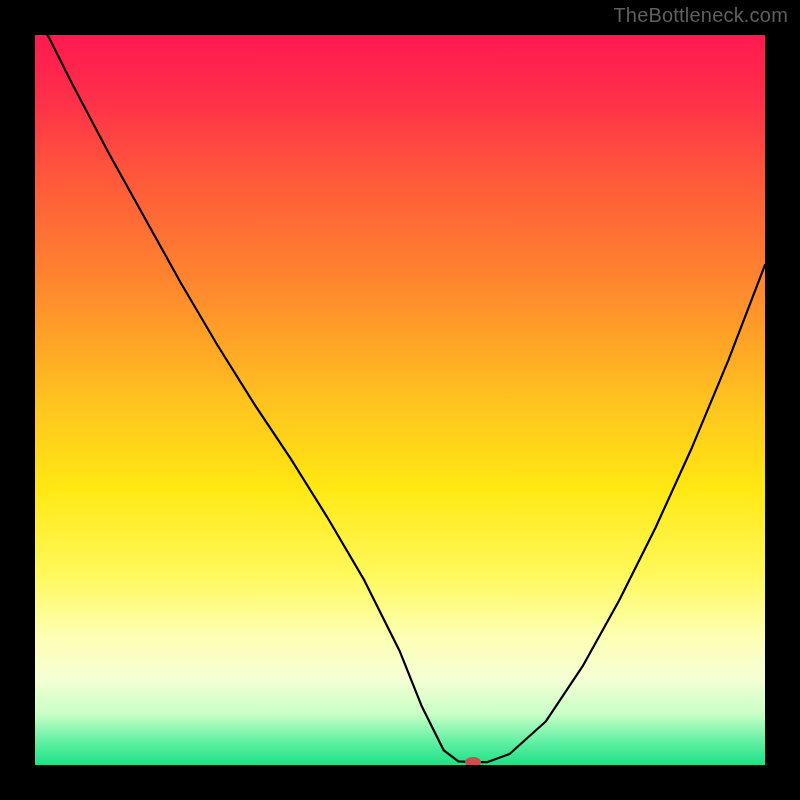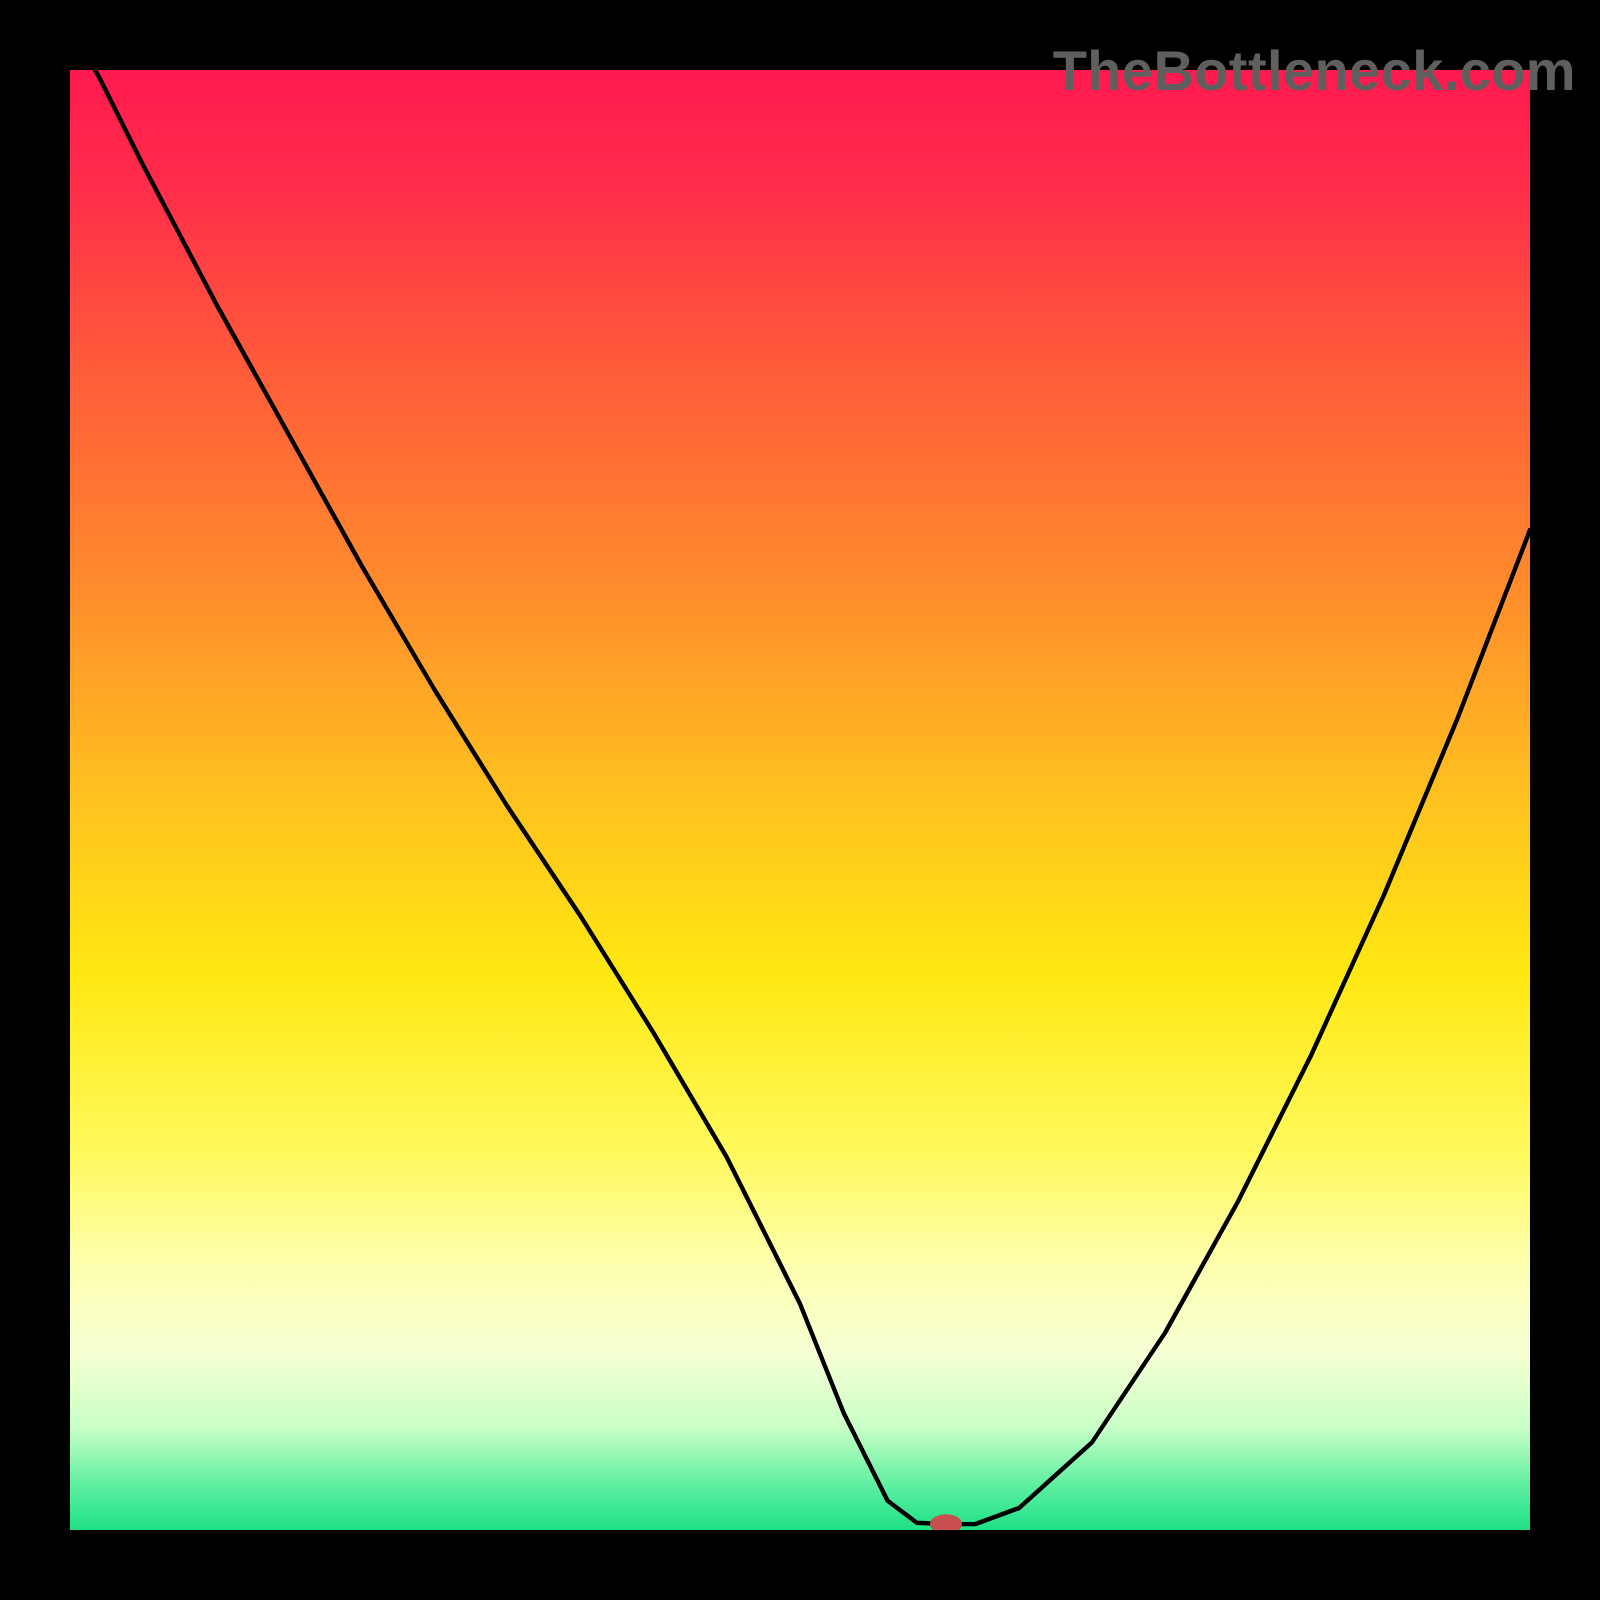--- a/index.html
+++ b/index.html
@@ -11,25 +11,25 @@
     font-family: Arial, Helvetica, sans-serif;
     overflow: hidden;
   }
   .container {
     position: relative;
     width: 800px;
     height: 800px;
   }
   .watermark {
     position: absolute;
-    top: 20px;
+    top: 4px;
     right: 12px;
     color: #5f5f5f;
-    font-size: 28px;
-    font-weight: 700;
+    font-size: 20px;
+    font-weight: 400;
     letter-spacing: 0.2px;
     z-index: 5;
   }
   .plot-area {
     position: absolute;
     left: 35px;
     top: 35px;
     width: 730px;
     height: 730px;
     overflow: hidden;

